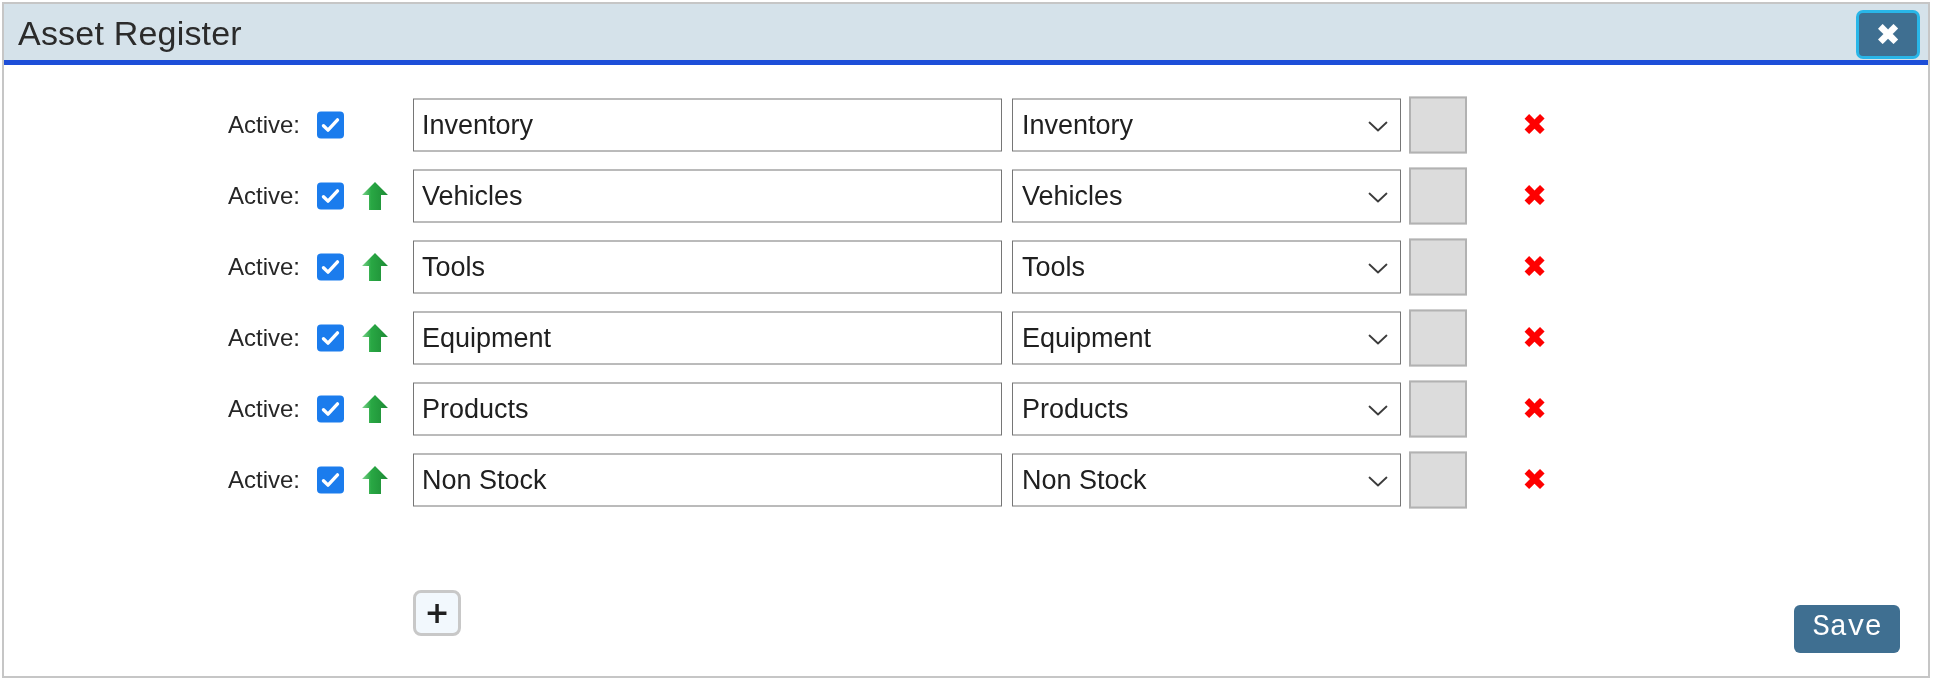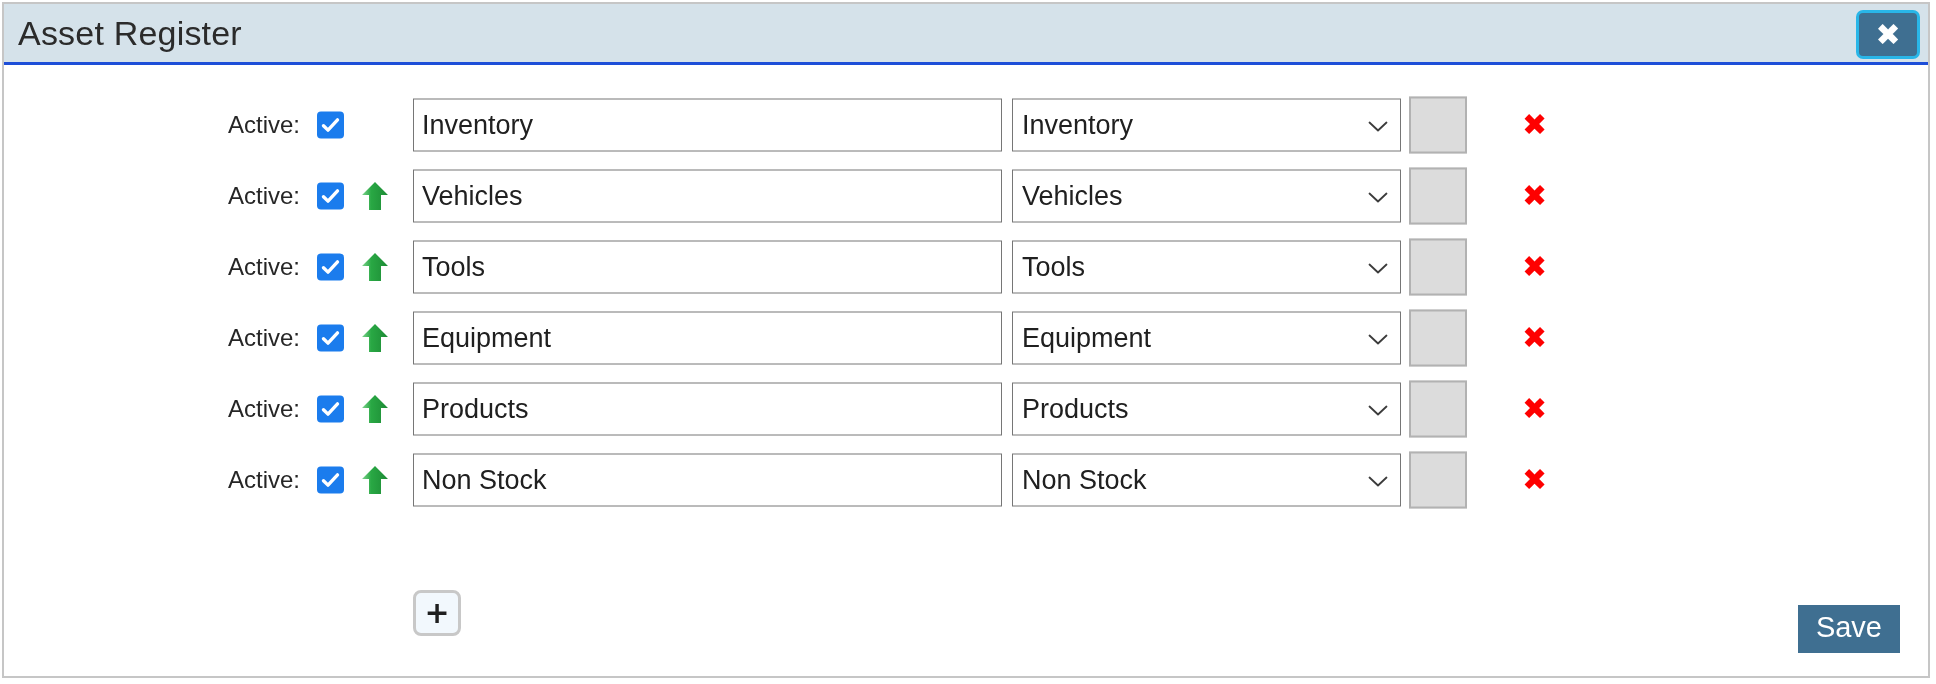--- a/index.html
+++ b/index.html
@@ -23,21 +23,21 @@
     border: 2px solid #c6c6c6;
     background: #ffffff;
     box-sizing: border-box;
   }
 
   
   .titlebar {
     position: relative;
     height: 61px;
     background: #d5e2ea;
-    border-bottom: 3px solid #1d4ed8;
+    border-bottom: 5px solid #1d4ed8;
     box-sizing: border-box;
   }
   .title-text {
     position: absolute;
     left: 14px;
     top: 10px;
     font-size: 34px;
     color: #2b2b2b;
     letter-spacing: 0.2px;
     white-space: nowrap;
@@ -215,22 +215,22 @@
     font-family: "DejaVu Sans", sans-serif;
   }
 
   .save-button {
     position: absolute;
     right: 28px;
     bottom: 24px;
     background: #3f6f91;
     color: #ffffff;
     border: none;
-    border-radius: 0;
-    font-family: Liberation Sans, sans-serif;
+    border-radius: 6px;
+    font-family: Liberation Mono, monospace;
     font-size: 29px;
     padding: 6px 18px 9px 18px;
     cursor: pointer;
   }
 </style>
 </head>
 <body>
 
 <div class="window">
 

